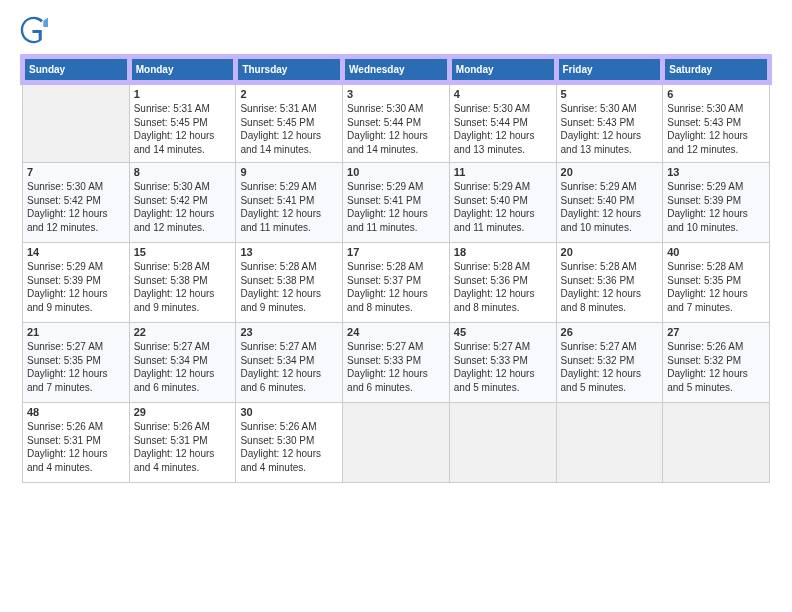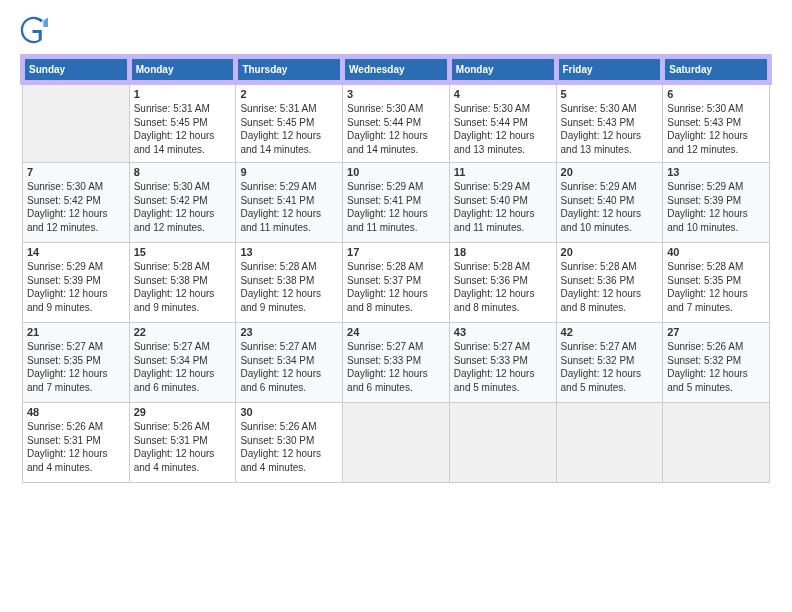--- a/index.html
+++ b/index.html
@@ -304,28 +304,28 @@
 and 6 minutes.</div>
           </td>
           <td>
             <span class="day-number">24</span>
             <div class="day-info" style="white-space: pre-line;">Sunrise: 5:27 AM
 Sunset: 5:33 PM
 Daylight: 12 hours
 and 6 minutes.</div>
           </td>
           <td>
-            <span class="day-number">43</span>
+            <span class="day-number">45</span>
             <div class="day-info" style="white-space: pre-line;">Sunrise: 5:27 AM
 Sunset: 5:33 PM
 Daylight: 12 hours
 and 5 minutes.</div>
           </td>
           <td>
-            <span class="day-number">42</span>
+            <span class="day-number">26</span>
             <div class="day-info" style="white-space: pre-line;">Sunrise: 5:27 AM
 Sunset: 5:32 PM
 Daylight: 12 hours
 and 5 minutes.</div>
           </td>
           <td>
             <span class="day-number">27</span>
             <div class="day-info" style="white-space: pre-line;">Sunrise: 5:26 AM
 Sunset: 5:32 PM
 Daylight: 12 hours

